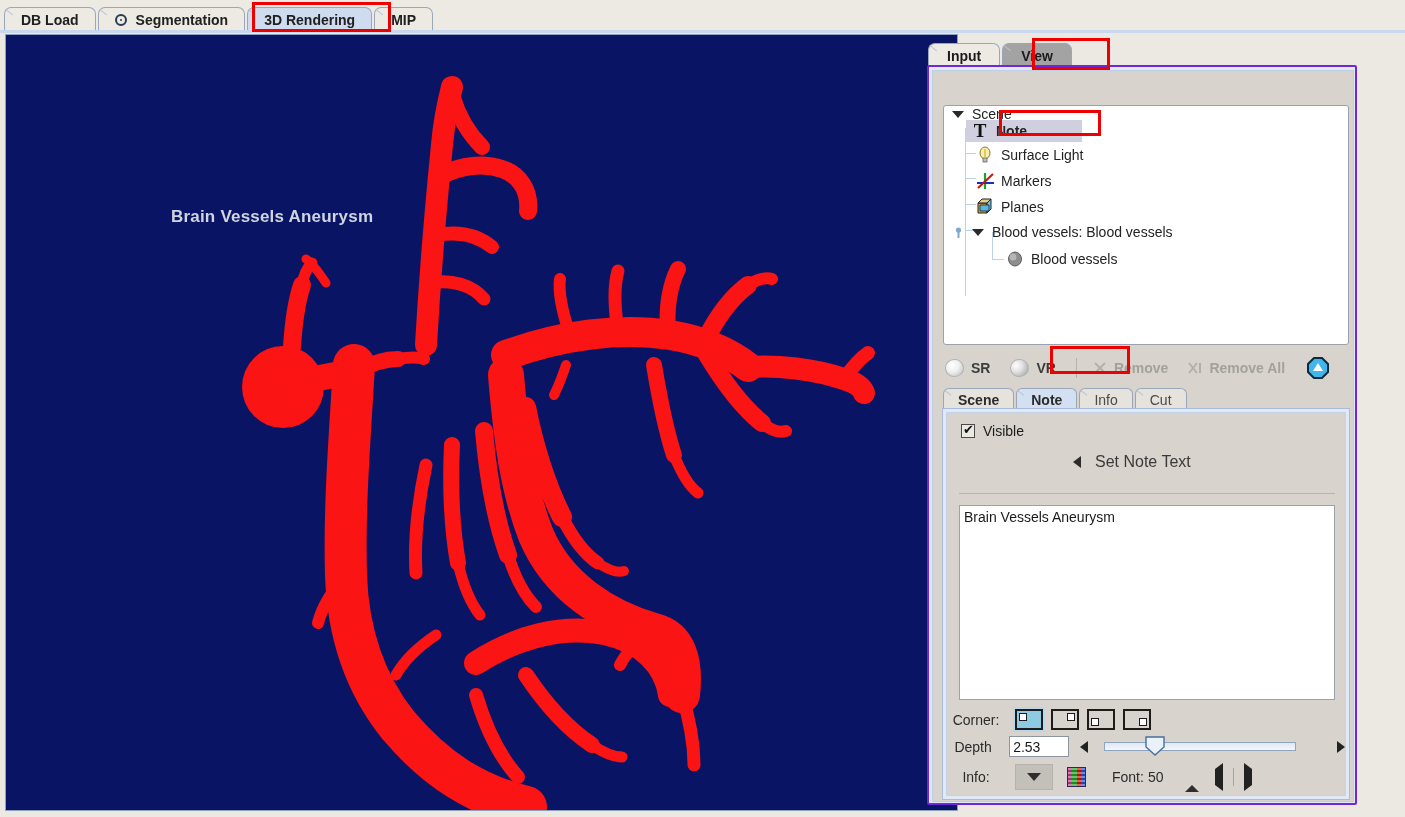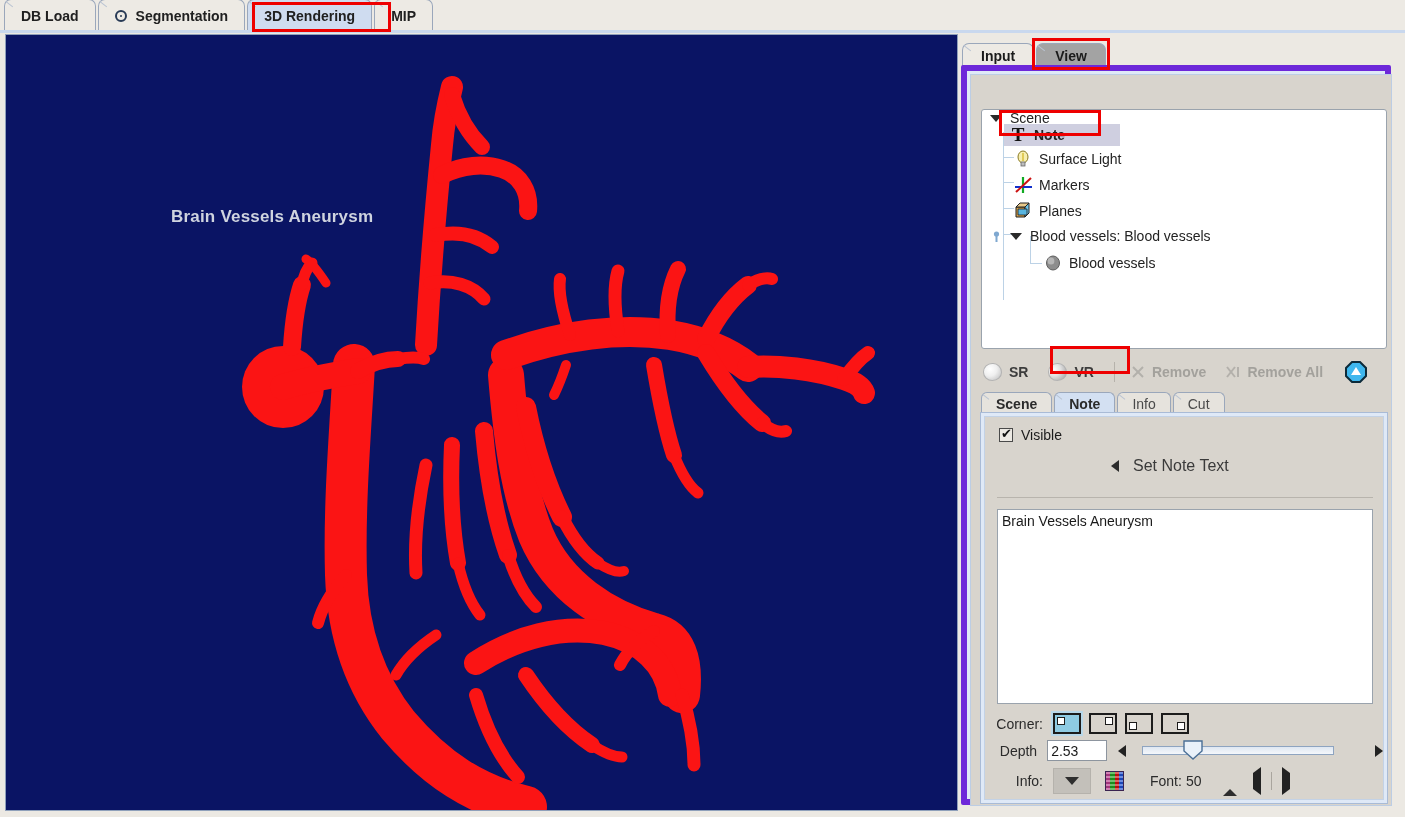--- a/index.html
+++ b/index.html
@@ -11,21 +11,21 @@
     color:#1b1b1b;
     overflow:hidden;
     position:relative;
   }
   .app{position:absolute;left:0;top:0;width:1405px;height:817px;background:#ece9e3;}
 
   
   .topbar{position:absolute;left:0;top:0;width:1405px;height:32px;background:#edeae4;}
   .toptabs{position:absolute;left:4px;top:4px;height:28px;display:flex;align-items:flex-end;}
   .ttab{
-    position:relative;height:33px;box-sizing:border-box;
+    position:relative;height:25px;box-sizing:border-box;
     display:flex;align-items:center;justify-content:center;gap:9px;
     padding:0 16px;margin-right:2px;
     font-weight:bold;font-size:14px;color:#202020;
     background:#edeae4;
     border:1px solid #9aa7bb;border-bottom:none;
     border-radius:7px 7px 0 0;
   }
   .ttab.sel{background:#cfdcf0;}
   .ttab .nub{position:absolute;left:1px;top:1px;width:9px;height:9px;
     border-top:1px solid #b9c3d2;transform:rotate(38deg);transform-origin:left top;}
@@ -39,32 +39,32 @@
 
   
   .viewport-frame{position:absolute;left:5px;top:34px;width:953px;height:777px;
     border:1px solid #8fa0ba;background:#0a1464;box-sizing:border-box;overflow:hidden;}
   .viewport{position:absolute;inset:0;background:#0a1464;}
   .vp-note{position:absolute;left:165px;top:172px;color:#cfd4df;
     font-size:17px;font-weight:bold;letter-spacing:.2px;}
   .vessels{position:absolute;left:0;top:0;width:953px;height:777px;}
 
   
-  .right{position:absolute;left:956px;top:34px;width:438px;height:777px;}
+  .right{position:absolute;left:922px;top:34px;width:438px;height:777px;}
 
   .vtabs{position:absolute;left:6px;top:4px;height:30px;display:flex;align-items:flex-end;}
   .vtab{position:relative;height:25px;box-sizing:border-box;display:flex;align-items:center;
     justify-content:center;padding:0 18px;margin-right:2px;font-weight:bold;font-size:14px;
     background:#edeae4;border:1px solid #9aa7bb;border-bottom:none;border-radius:7px 7px 0 0;}
   .vtab.sel{background:#a3a3a3;}
   .vtab .nub{position:absolute;left:1px;top:1px;width:9px;height:9px;
     border-top:1px solid #b9c3d2;transform:rotate(38deg);transform-origin:left top;}
 
   .panel-outer{position:absolute;left:5px;top:31px;width:430px;height:740px;
-    border:6px solid #6d28d9;background:#dfe9f7;box-sizing:border-box;border-radius:2px;}
+    border:2px solid #6d28d9;background:#dfe9f7;box-sizing:border-box;border-radius:2px;}
   .panel-inner{position:absolute;left:3px;top:3px;width:422px;height:732px;
     border:1px solid #bccde4;background:#d8d4cd;box-sizing:border-box;}
 
   .tree-box{position:absolute;left:10px;top:34px;width:406px;height:240px;
     background:#ffffff;border:1px solid #9aa3ad;box-sizing:border-box;overflow:hidden;
     border-radius:3px;}
   .tnode{position:absolute;display:flex;align-items:center;gap:7px;font-size:14px;color:#232323;
     white-space:nowrap;}
   .tnode .lbl{font-size:14px;}
   .twist{width:13px;height:13px;position:relative;}
@@ -122,21 +122,21 @@
   .arrow-left.hollow{border-right-color:#2c2c2c;}
   .hr{position:absolute;left:12px;top:80px;width:376px;height:1px;background:#b8b4ad;}
 
   .textarea{position:absolute;left:12px;top:92px;width:376px;height:195px;background:#fff;
     border:1px solid #9aa3ad;box-sizing:border-box;overflow:hidden;}
   .ta-line{position:absolute;left:4px;top:3px;font-size:14px;color:#1a1a1a;}
   .ta-overlay{position:absolute;left:0;right:0;top:72px;text-align:center;color:#ff0000;
     font-size:27px;font-weight:bold;}
 
   .ctlrow{position:absolute;display:flex;align-items:center;font-size:14px;color:#2b2b2b;}
-  .ctl-label{width:58px;text-align:right;margin-right:10px;}
+  .ctl-label{width:58px;text-align:center;margin-right:10px;}
   .corner-btn{width:28px;height:21px;border:2px solid #1c1c1c;box-sizing:border-box;
     background:#d8d4cd;margin-right:8px;position:relative;}
   .corner-btn.sel{background:#8ecbe3;outline:2px solid #b8d8ea;}
   .cq{position:absolute;width:8px;height:8px;background:#fff;border:1px solid #1c1c1c;box-sizing:border-box;}
 
   .depth-input{width:66px;height:21px;background:#fff;border:1px solid #8d959f;box-sizing:border-box;
     font-size:14px;color:#1a1a1a;padding:1px 3px;line-height:19px;}
   .slider{position:relative;width:192px;height:13px;margin:0 6px;}
   .slider-track{position:absolute;left:0;top:2px;width:192px;height:9px;
     background:linear-gradient(#dfe7f1,#f4f7fb);border:1px solid #8ea4c0;box-sizing:border-box;}

